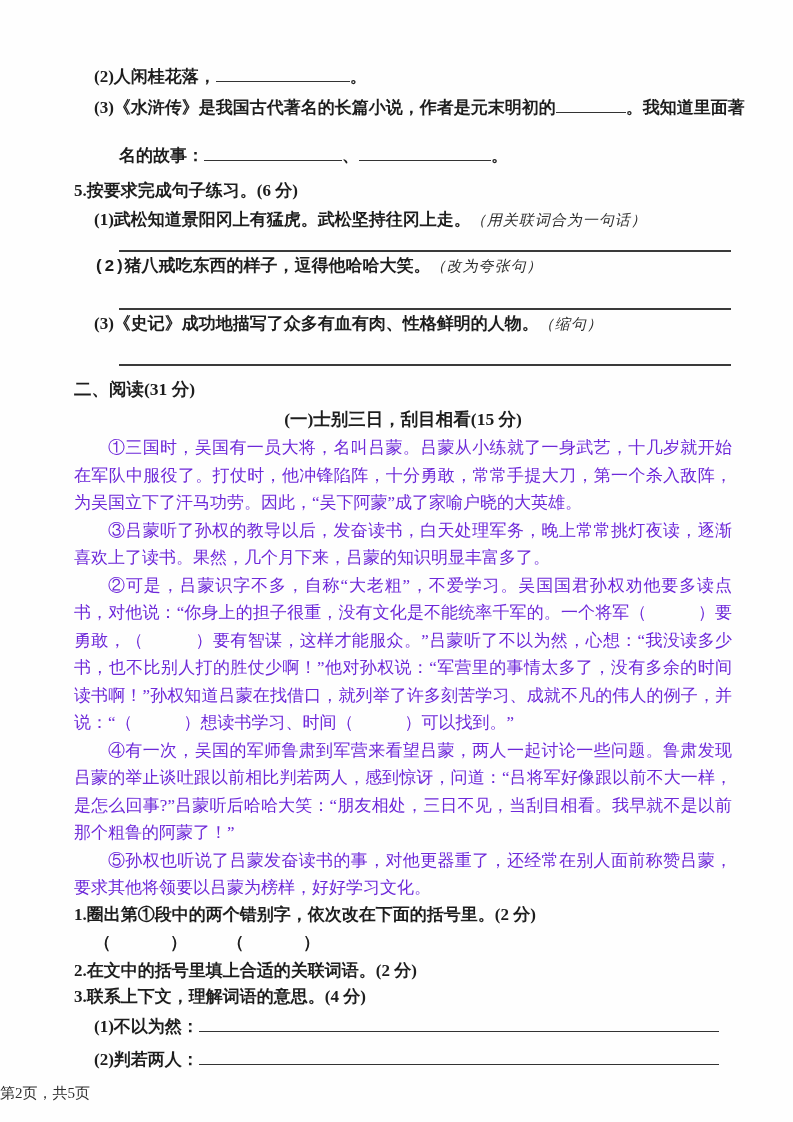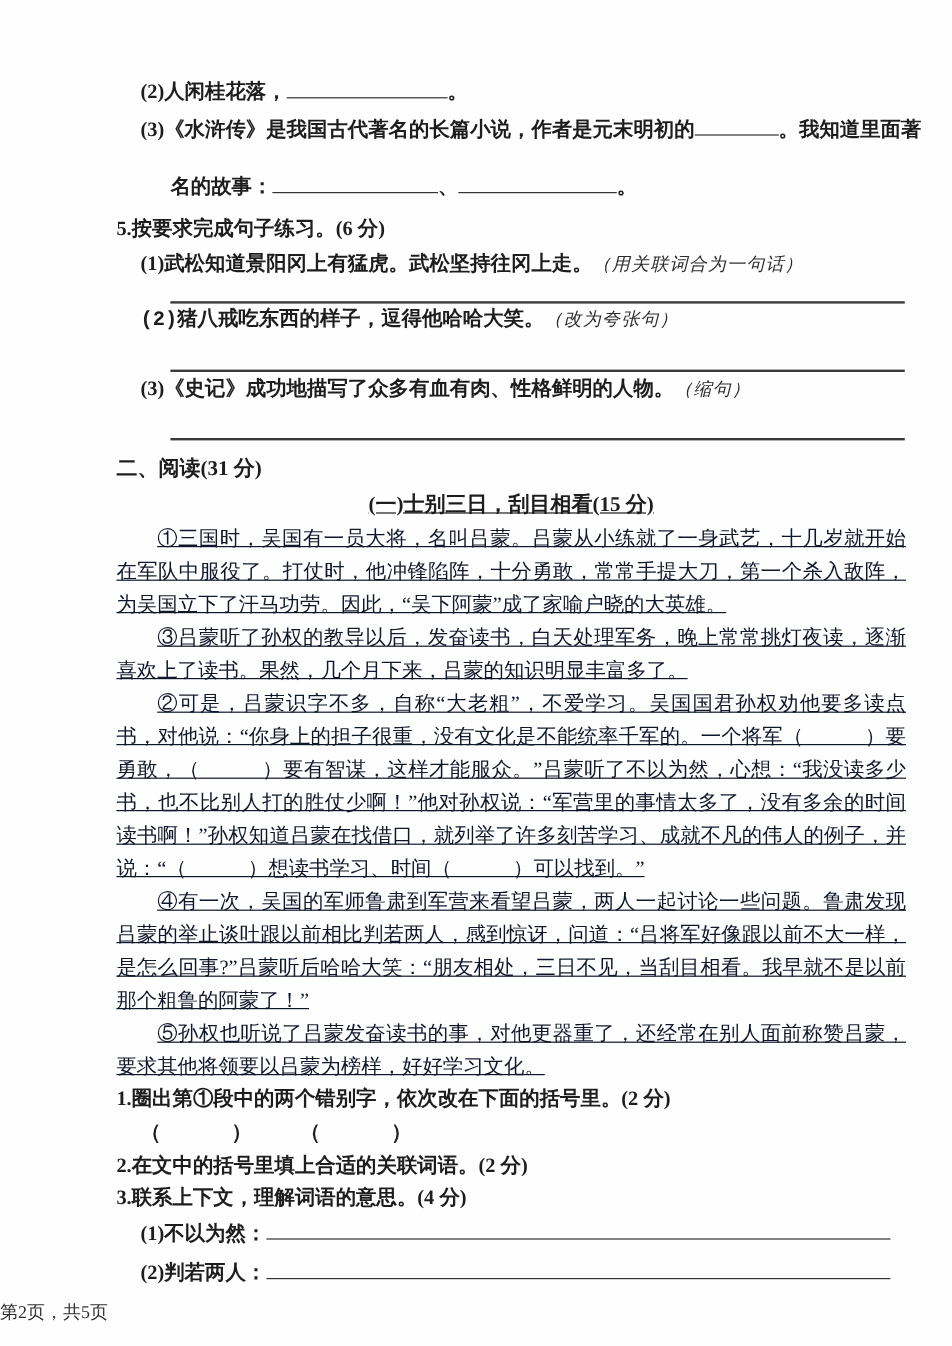--- a/index.html
+++ b/index.html
@@ -7,21 +7,21 @@
     position: relative;
     width: 793px;
     height: 1122px;
     background: #fefefe;
     overflow: hidden;
     font-family: "Liberation Serif", "DejaVu Serif", serif;
     color: #222;
   }
   .content {
     position: absolute;
-    left: 97px;
+    left: 74px;
     top: 62px;
     width: 658px;
     font-size: 17px;
   }
   .bold { font-weight: bold; color: #1d1d1d; }
   .nowrap { white-space: nowrap; }
   .r-q4a { line-height: 30px; padding-left: 20px; }
   .r-q4b { line-height: 32px; padding-left: 20px; }
   .r-q4c { line-height: 32px; padding-left: 45px; margin-top: 16px; }
   .r-h5  { line-height: 30px; margin-top: 4px; }
@@ -48,29 +48,28 @@
     margin-left: 45px;
     width: 612px;
     border-bottom: 2px solid #3a3a3a;
   }
   .ans1 { height: 16px; }
   .ans2 { height: 26px; }
   .ans3 { height: 26px; }
   .mt2 { margin-top: 1px; font-family: Liberation Mono, monospace; }
   .mt8 { margin-top: 8px; }
   .r-section { line-height: 30px; font-size: 17.5px; }
-  .r-title { line-height: 30px; text-align: center; font-size: 17.5px; text-decoration: underline; }
+  .r-title { line-height: 30px; text-align: center; font-size: 17.5px; }
   .para {
     margin: 0;
     line-height: 27.5px;
     text-align: justify;
     text-indent: 2em;
-    color: #0f172a;
+    color: #6d28d9;
     font-weight: 500;
-    text-decoration: underline;
   }
   .r-q { line-height: 26px; }
   .r-parens { line-height: 30px; padding-left: 20px; letter-spacing: 2px; }
   .r-q3item { line-height: 33px; padding-left: 20px; }
   .footer {
     position: absolute;
     left: 0;
     right: 0;
     top: 1084px;
     font-size: 15px;

